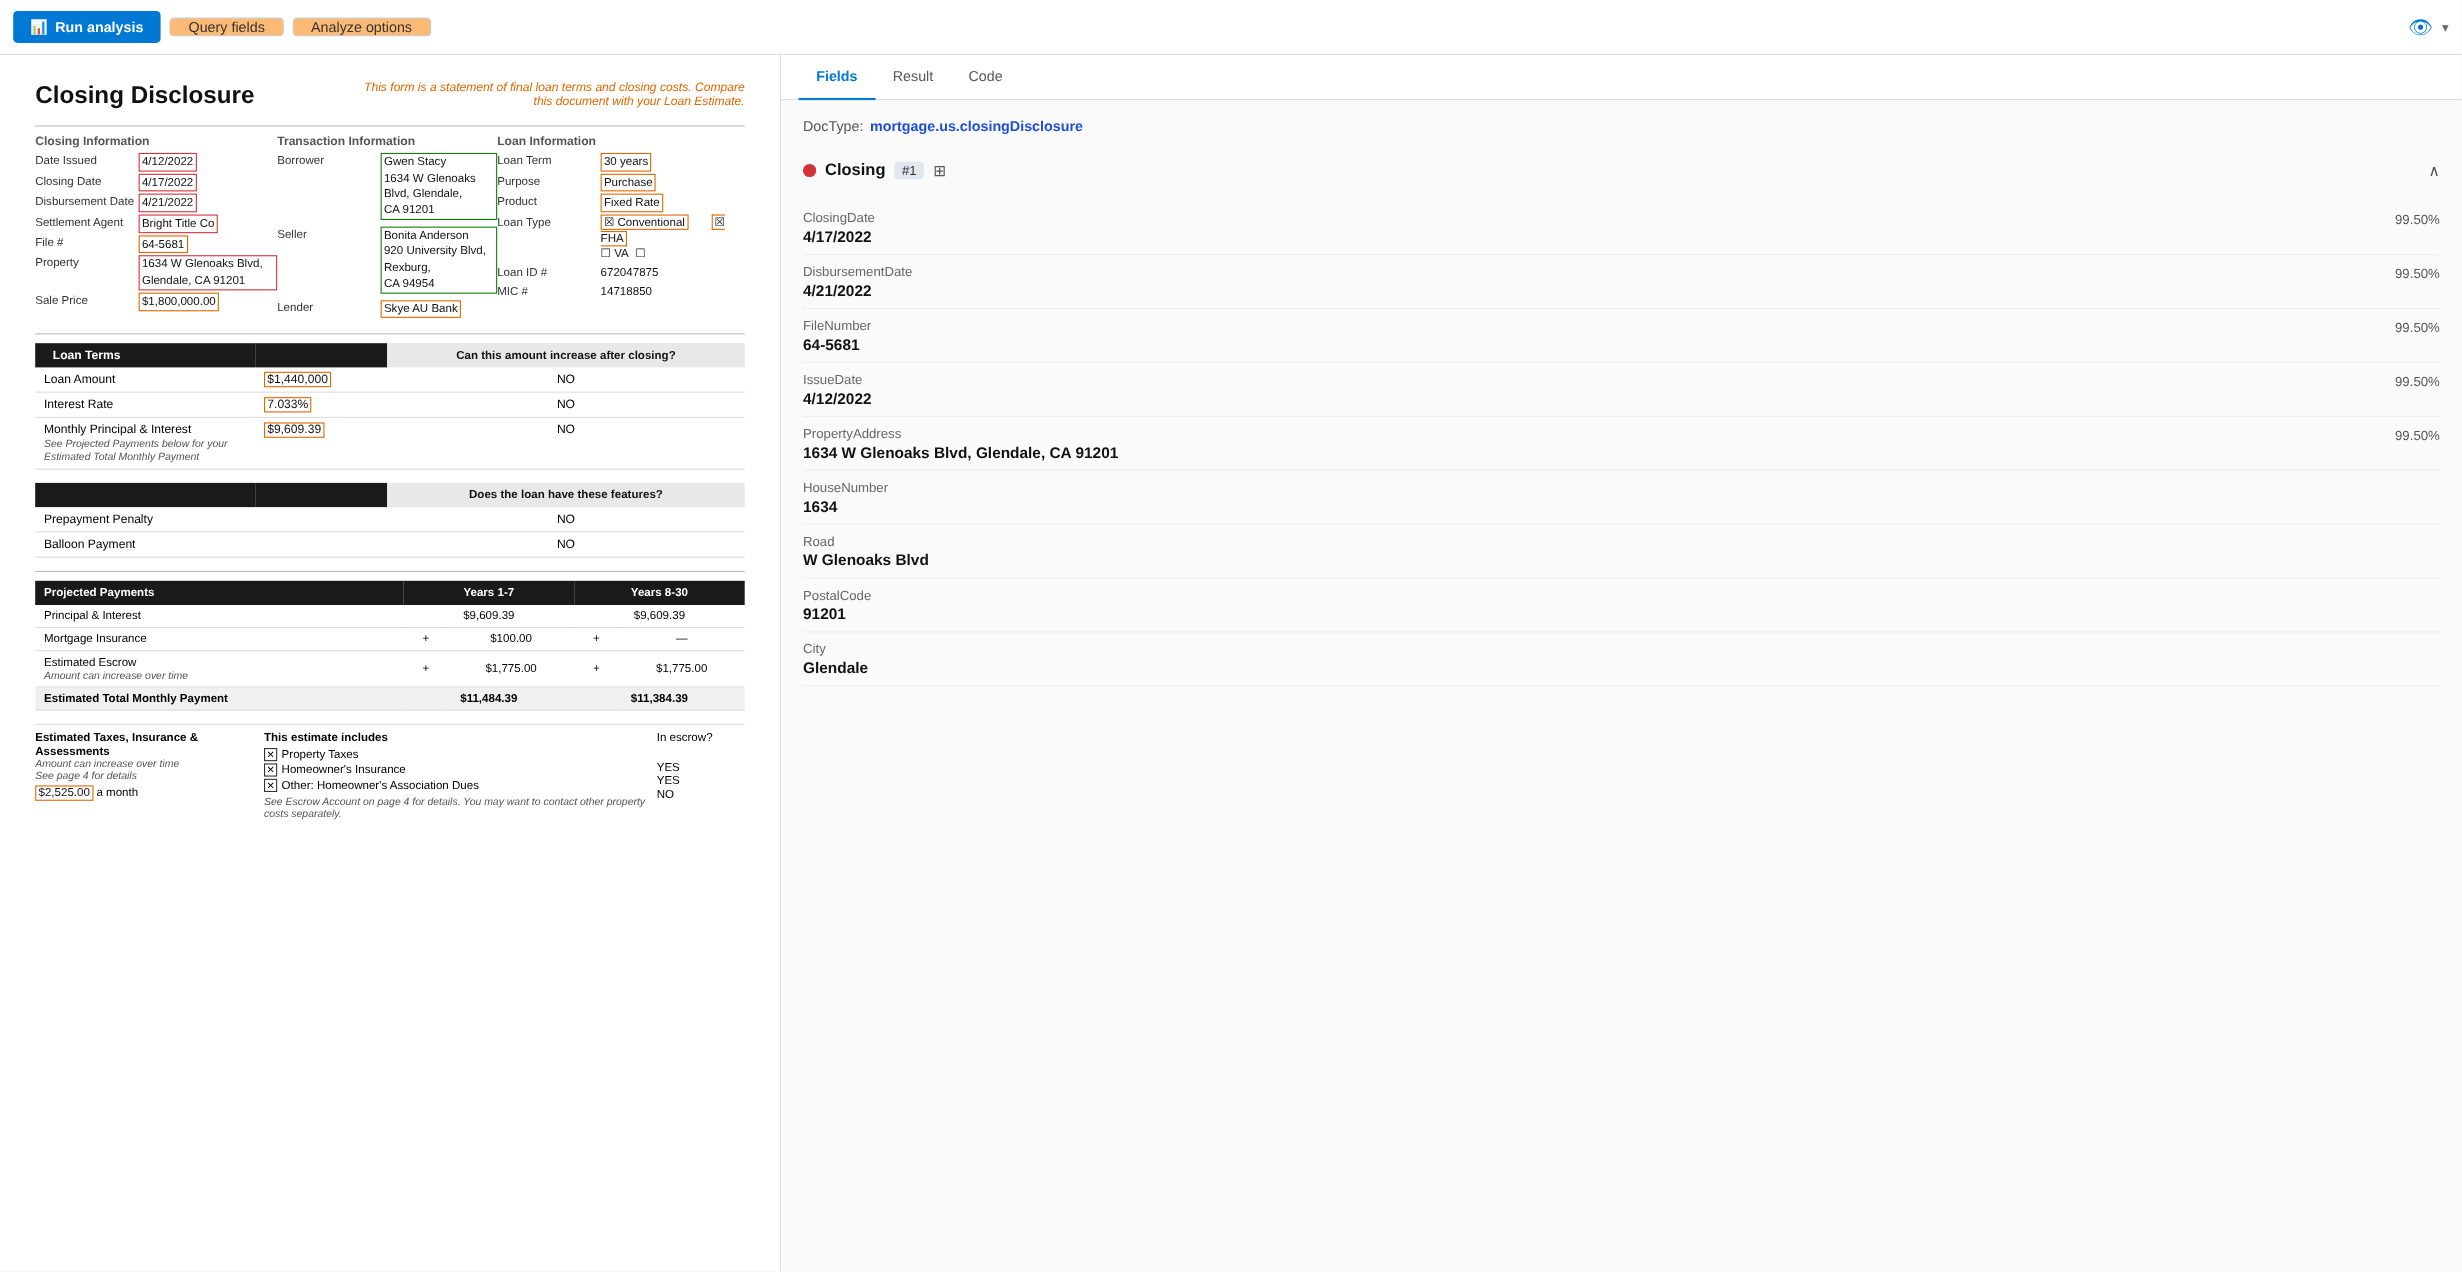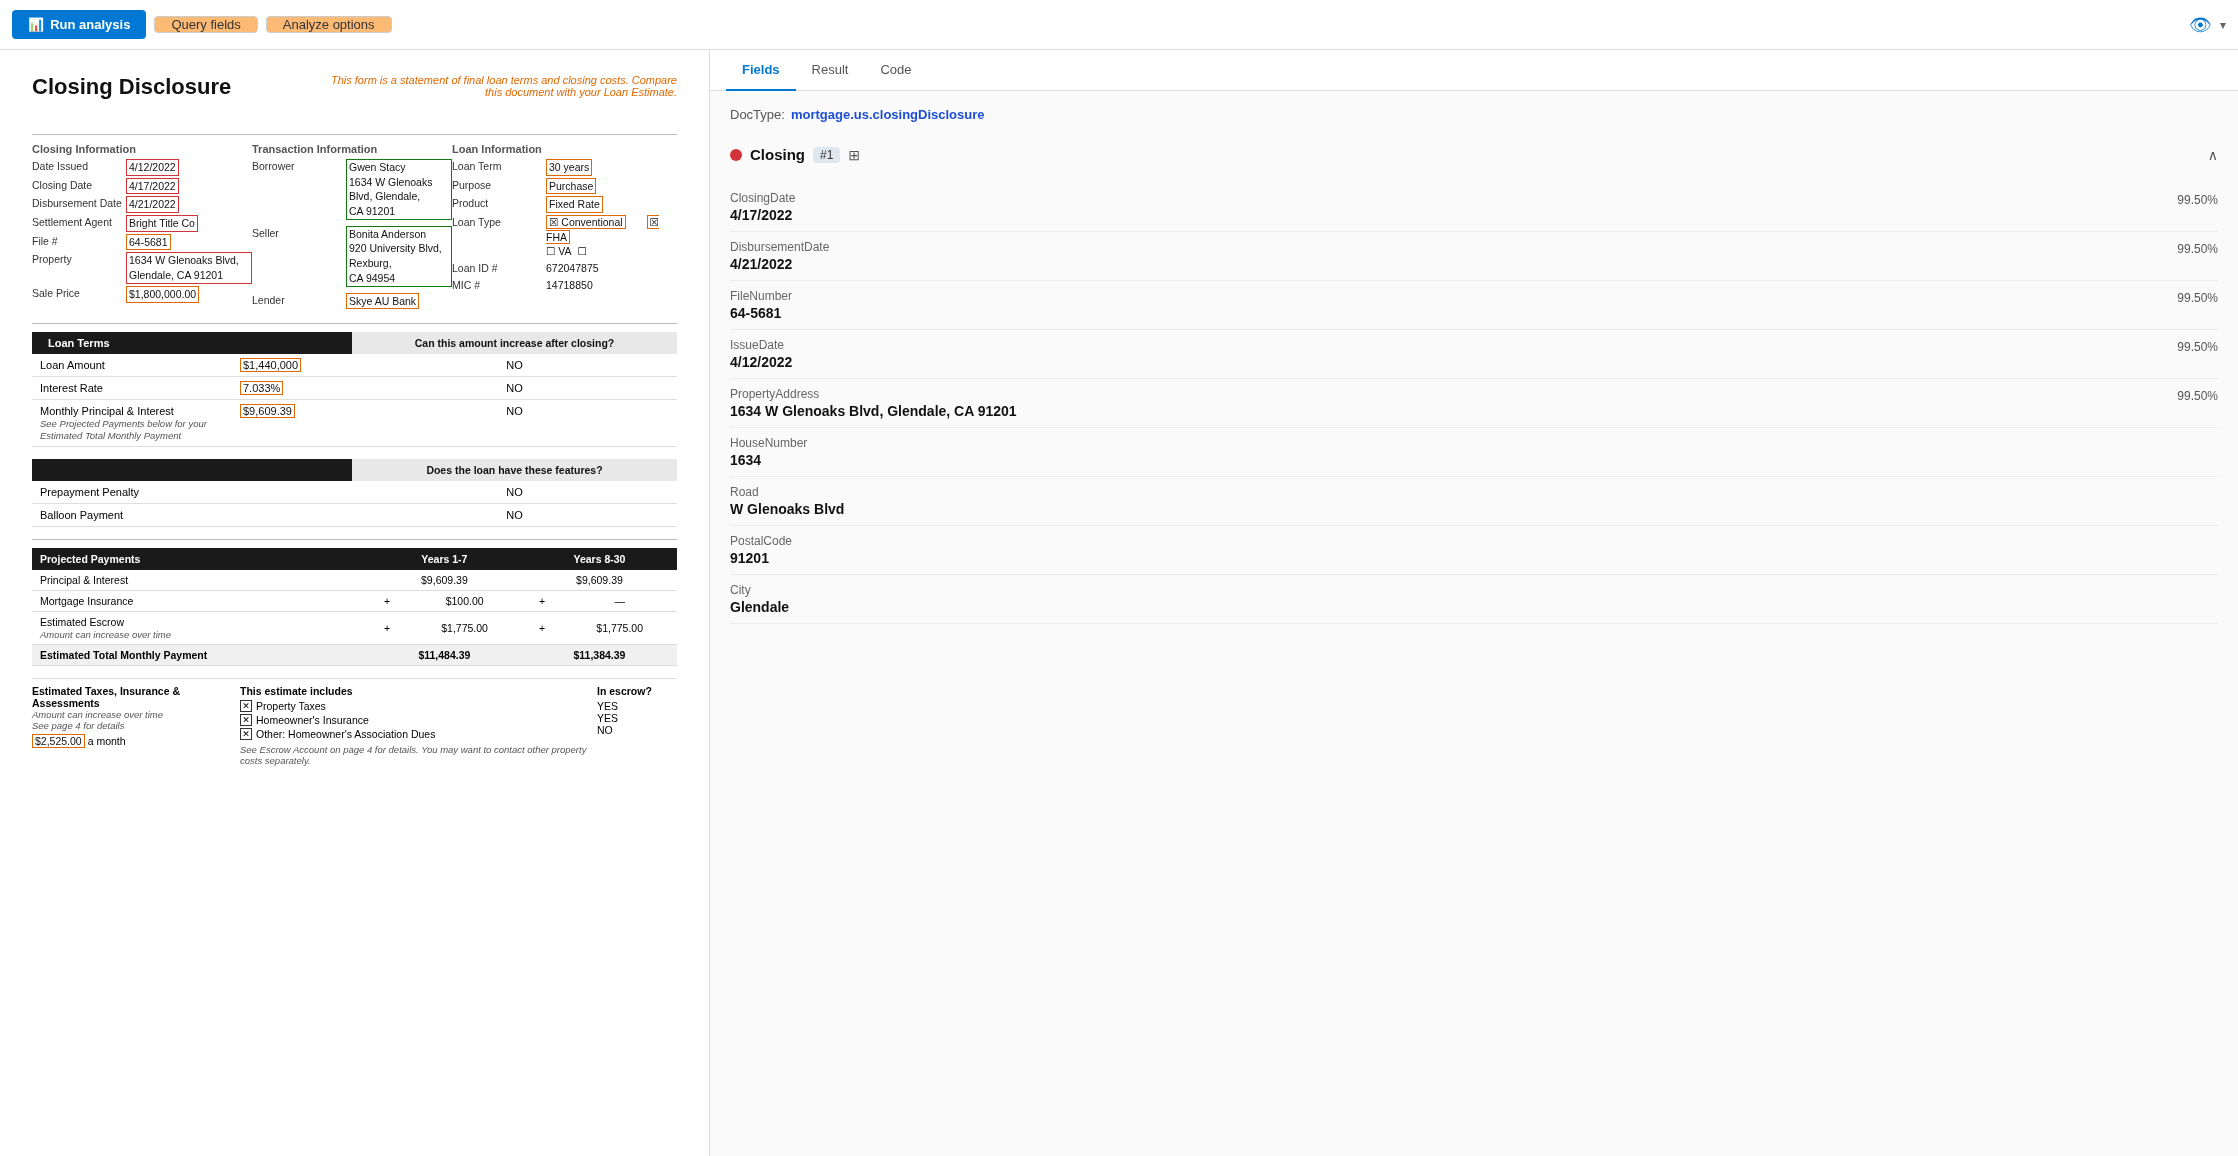--- a/index.html
+++ b/index.html
@@ -75,21 +75,21 @@
     .field-row { display: flex; align-items: flex-start; justify-content: space-between; }
     .field-confidence { font-size: 12px; color: #555; flex-shrink: 0; padding-top: 2px; }
 
     
     .right-panel ::-webkit-scrollbar { width: 8px; }
     .right-panel ::-webkit-scrollbar-track { background: #f0f0f0; }
     .right-panel ::-webkit-scrollbar-thumb { background: #c0c0c0; border-radius: 4px; }
 
     
     .doc-title { font-size: 22px; font-weight: 700; color: #111; margin-bottom: 2px; }
-    .doc-subtitle { font-size: 11px; color: #e06800; font-style: italic; margin-bottom: 28px; }
+    .doc-subtitle { font-size: 11px; color: #e06800; font-style: italic; margin-bottom: 8px; }
 
     .info-grid { display: grid; grid-template-columns: 220px 200px 1fr; gap: 0; margin-bottom: 12px; }
     .info-col { font-size: 10.5px; }
     .info-row { display: flex; gap: 4px; margin-bottom: 2px; line-height: 1.4; }
     .info-key { color: #333; min-width: 90px; }
     .info-val { color: #111; }
     .highlight-orange { border: 1.5px solid #e06800; padding: 0 2px; color: #111; }
     .highlight-red { border: 1.5px solid #d13438; padding: 0 2px; color: #111; }
     .highlight-green { border: 1.5px solid #107c10; padding: 0 2px; color: #111; }
 
@@ -348,21 +348,21 @@
               <span>Homeowner's Insurance</span>
             </div>
           <div class="checkbox-item">
               <span class="checkbox-x">✕</span>
               <span>Other: Homeowner's Association Dues</span>
             </div>
         </div>
         <div class="small-note" style="margin-top:4px;">See Escrow Account on page 4 for details. You may want to contact other property costs separately.</div>
       </div>
       <div>
-        <div style="font-weight:700; margin-bottom:3px;">In escrow?</div>
+        <div style="font-weight:400; margin-bottom:15px;">In escrow?</div>
         <div>YES</div>
         <div>YES</div>
         <div>NO</div>
       </div>
     </div>
 
   </div>
 
   <div class="right-panel">
 

